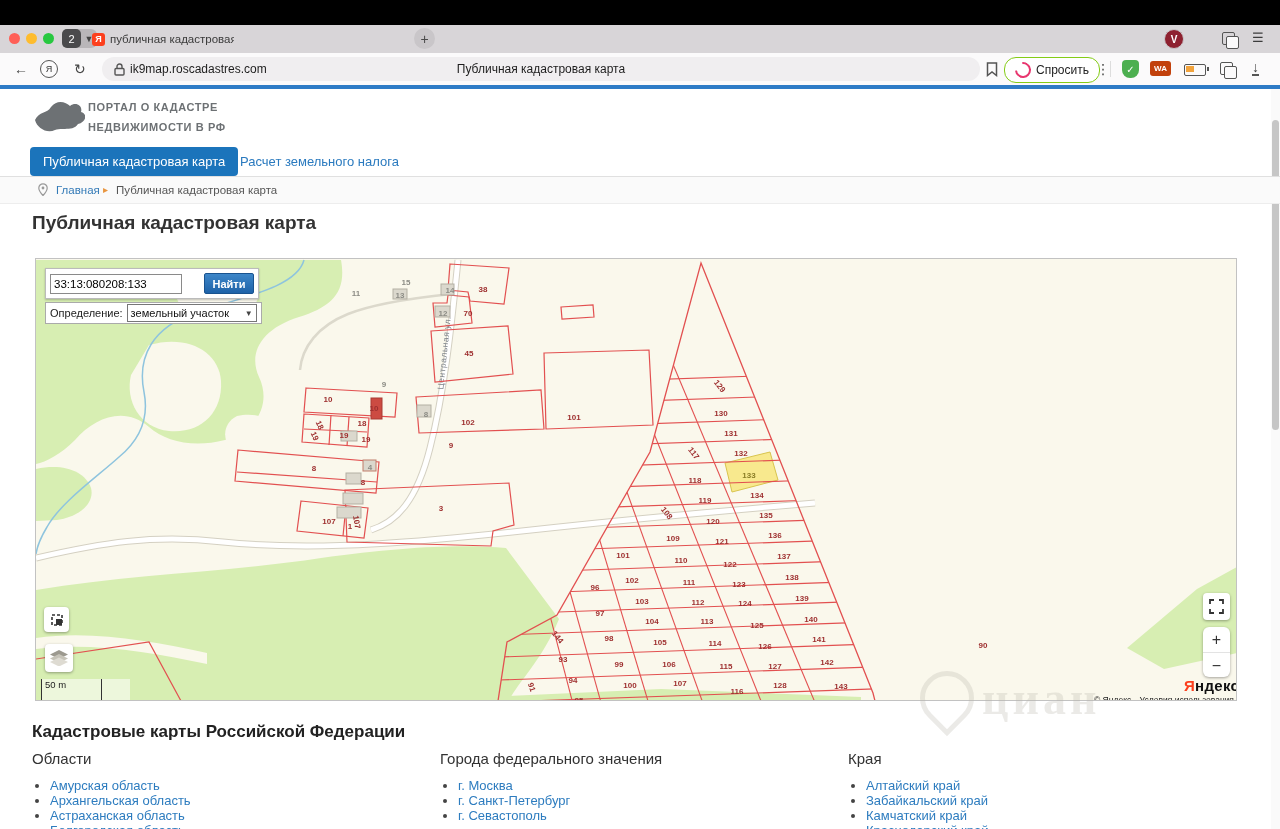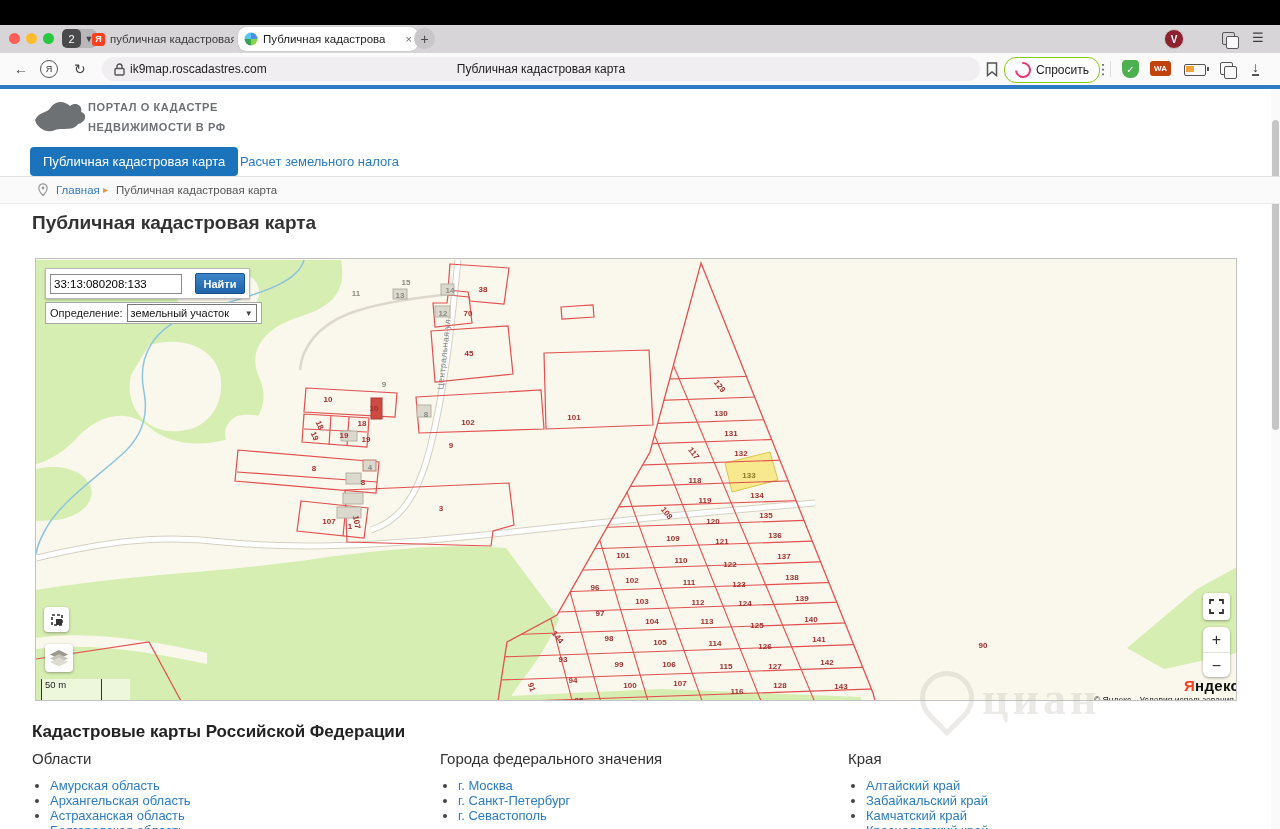--- a/index.html
+++ b/index.html
@@ -61,21 +61,21 @@
      display:flex;align-items:center;padding:0 13px;}
   #nav-link{left:228px;top:0px;height:29px;color:#2a7abf;font-size:13px;display:flex;align-items:center;padding:0 12px;}
   #crumbbar{left:0;top:177px;width:1280px;height:26px;background:#fafafa;border-bottom:1px solid #ededed;}
   #crumbbar .home{position:absolute;left:56px;top:7px;font-size:11.5px;color:#337ab7;}
   #crumbbar .sep{position:absolute;left:103px;top:7px;font-size:10px;color:#e8953f;}
   #crumbbar .cur{position:absolute;left:116px;top:7px;font-size:11.5px;color:#555;}
   #pageh1{left:32px;top:212px;font-size:19px;font-weight:600;color:#333;}
   
   #mappanel{left:35px;top:258px;width:1200px;height:441px;border:1px solid #c2c2c2;background:#faf8ec;overflow:hidden;}
   #searchbox{left:9px;top:9px;background:#fff;border:1px solid #bbb;box-shadow:0 1px 2px rgba(0,0,0,.25);
-     padding:4px;display:flex;gap:13px;align-items:center;}
+     padding:4px;display:flex;gap:22px;align-items:center;}
   #searchbox input{width:124px;height:18px;border:1px solid #8a8a8a;font-size:11.5px;padding:0 3px;
      font-family:"Liberation Sans",sans-serif;}
   #searchbox button{width:50px;height:21px;background:linear-gradient(#3d86c8,#1e62a8);color:#fff;border:1px solid #19538f;
      font-size:11px;font-weight:bold;border-radius:2px;}
   #defbox{left:9px;top:43px;background:#fff;border:1px solid #aaa;padding:1px 4px;display:flex;gap:4px;align-items:center;}
   #defbox .lbl{font-size:11px;color:#222;}
   #defbox .sel{width:122px;height:16px;border:1px solid #777;font-size:11px;color:#111;display:flex;
      align-items:center;justify-content:space-between;padding:0 3px;background:#fff;}
   #defbox .sel .c{font-size:8px;color:#444;}
   .mapbtn{background:#fff;border-radius:4px;box-shadow:0 1px 3px rgba(0,0,0,.35);display:flex;
@@ -114,30 +114,20 @@
   <div class="abs tl" id="tl-red"></div>
   <div class="abs tl" id="tl-yellow"></div>
   <div class="abs tl" id="tl-green"></div>
   <div class="abs" id="tabcount">
     <div class="num">2</div>
     <div class="chev">▼</div>
   </div>
   <div class="abs btab">
     <div class="fav">Я</div>
     <div class="t">публичная кадастровая к</div>
-  </div>
-  <div class="abs atab">
-    <svg width="14" height="14" viewBox="0 0 14 14">
-      <path d="M7,7 L7,0.5 A6.5,6.5 0 0 1 13.5,7 Z" fill="#4f8ef0"></path>
-      <path d="M7,7 L13.5,7 A6.5,6.5 0 0 1 7,13.5 Z" fill="#8bd34a"></path>
-      <path d="M7,7 L7,13.5 A6.5,6.5 0 0 1 0.5,7 Z" fill="#37a354"></path>
-      <path d="M7,7 L0.5,7 A6.5,6.5 0 0 1 7,0.5 Z" fill="#58c6f0"></path>
-    </svg>
-    <div class="t">Публичная кадастрова</div>
-    <div class="x">×</div>
   </div>
   <div class="abs" id="newtab">+</div>
   <div class="abs" id="vbadge">V</div>
   <div class="abs winicon copysq" style="left:1222px;">
       <div class="b"></div>
     </div>
   <div class="abs winicon" style="left:1252px;top:5px;">☰</div>
 </div>
 
 <div class="abs" id="toolbar">

